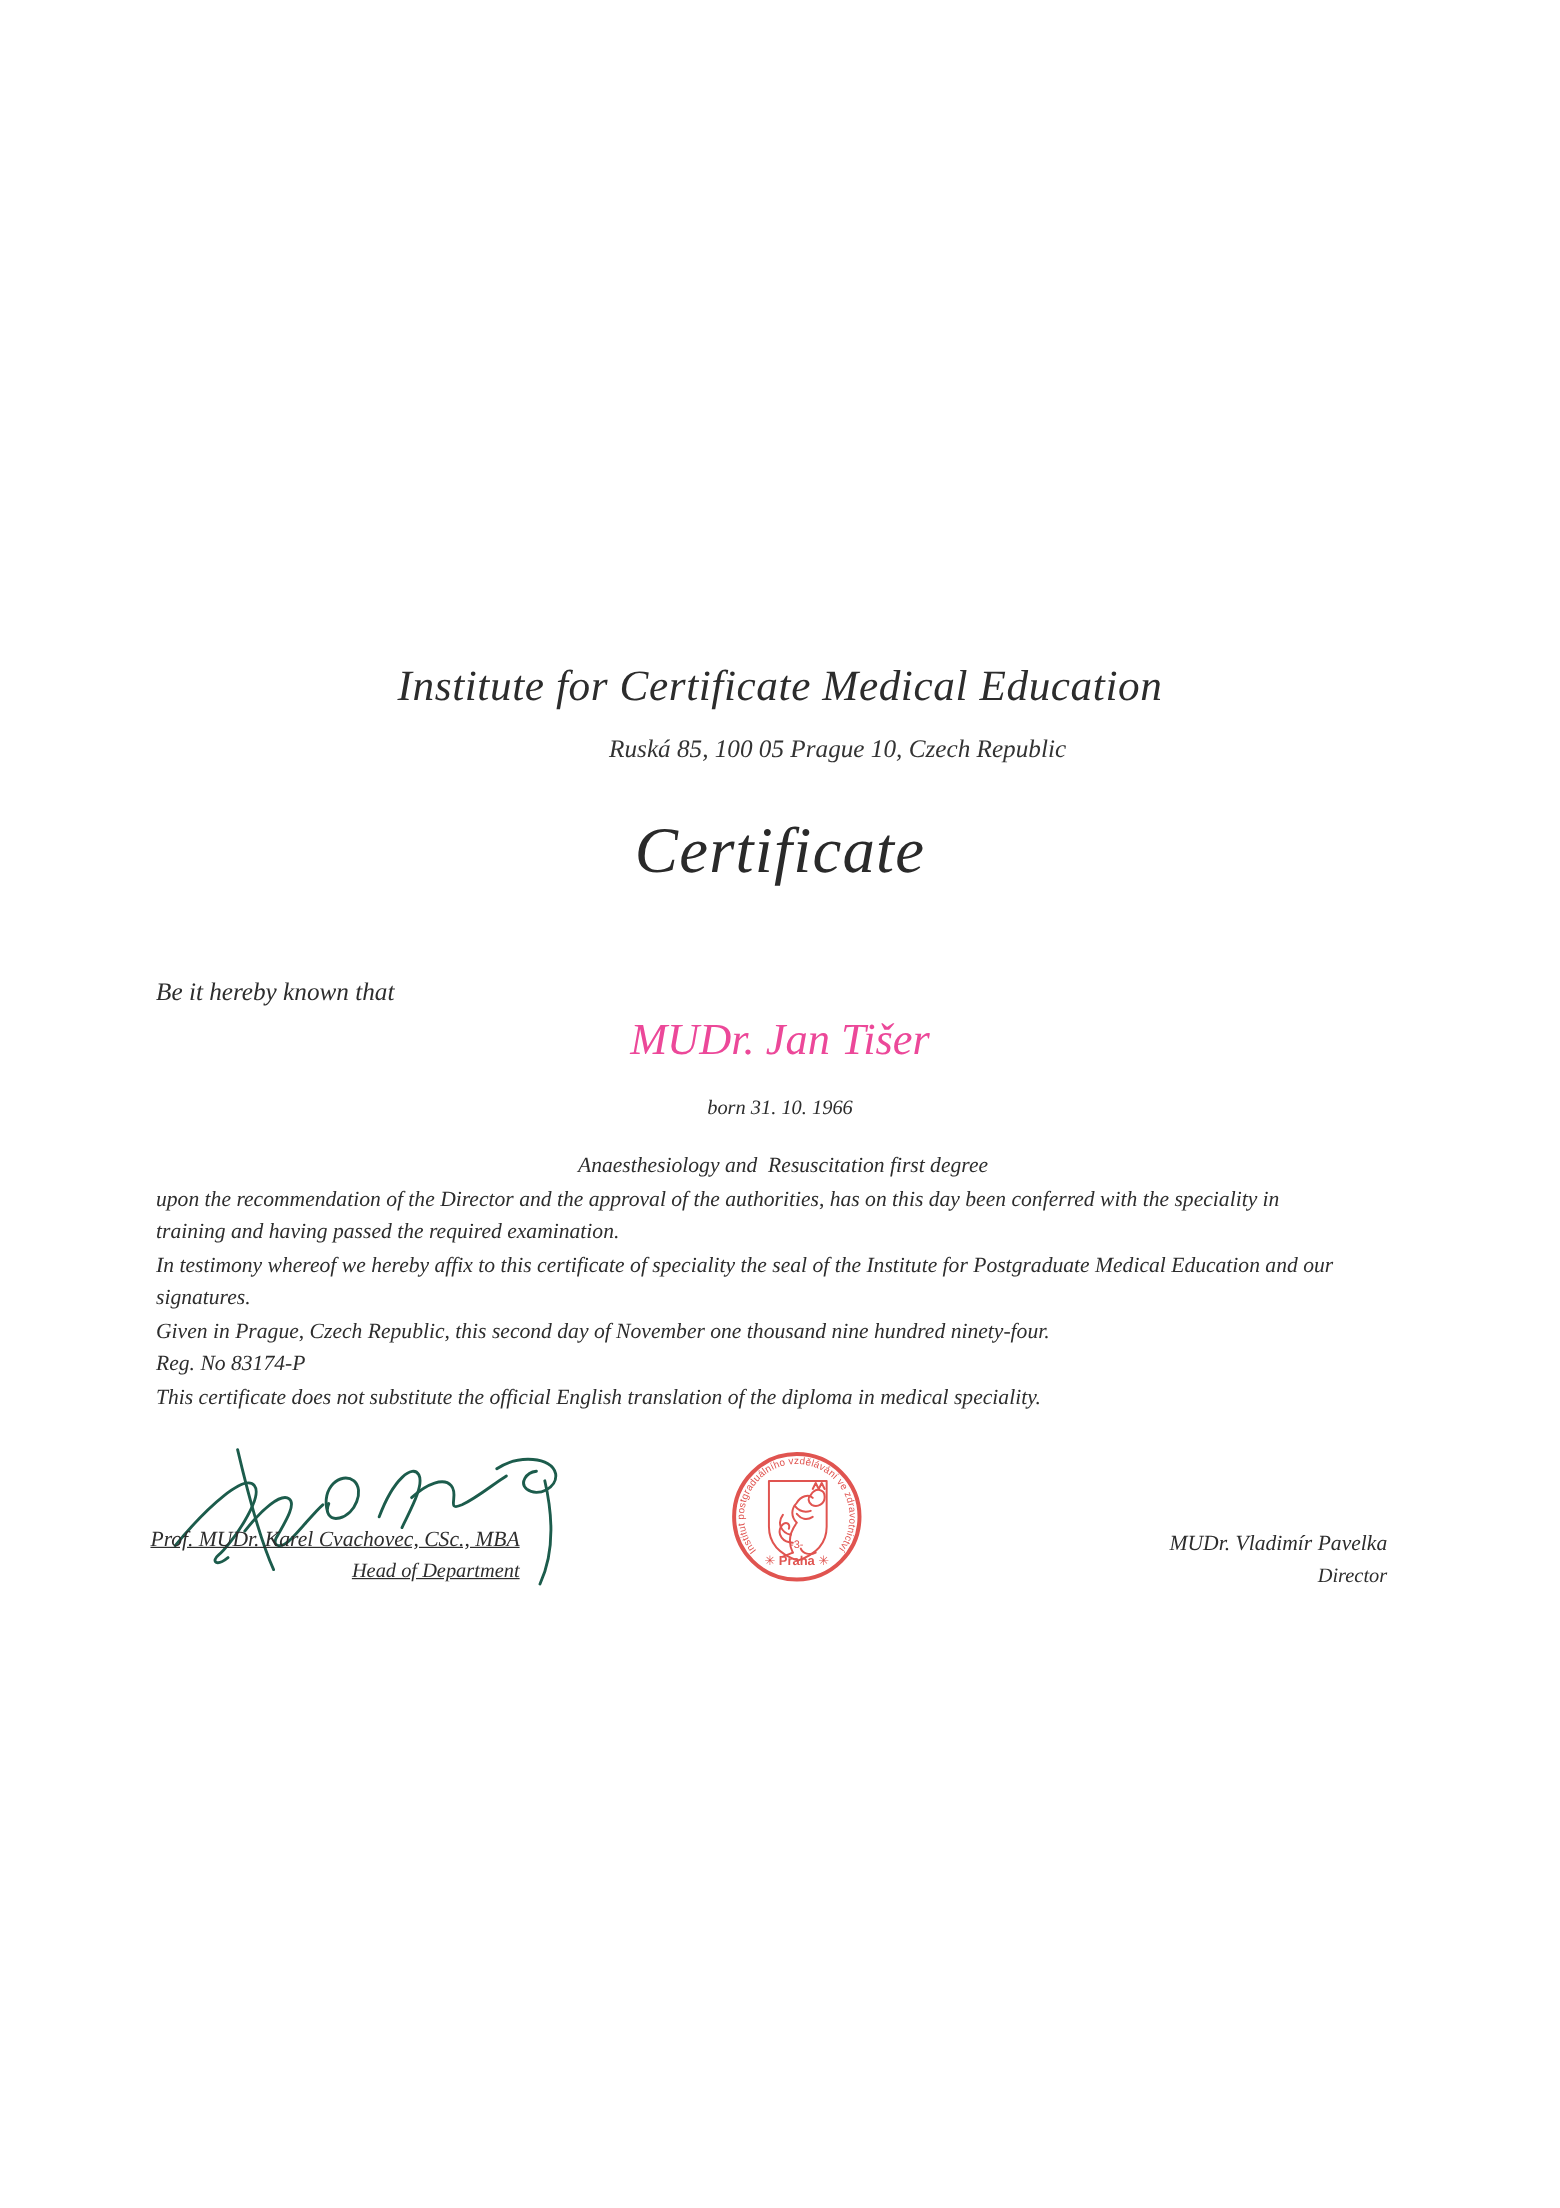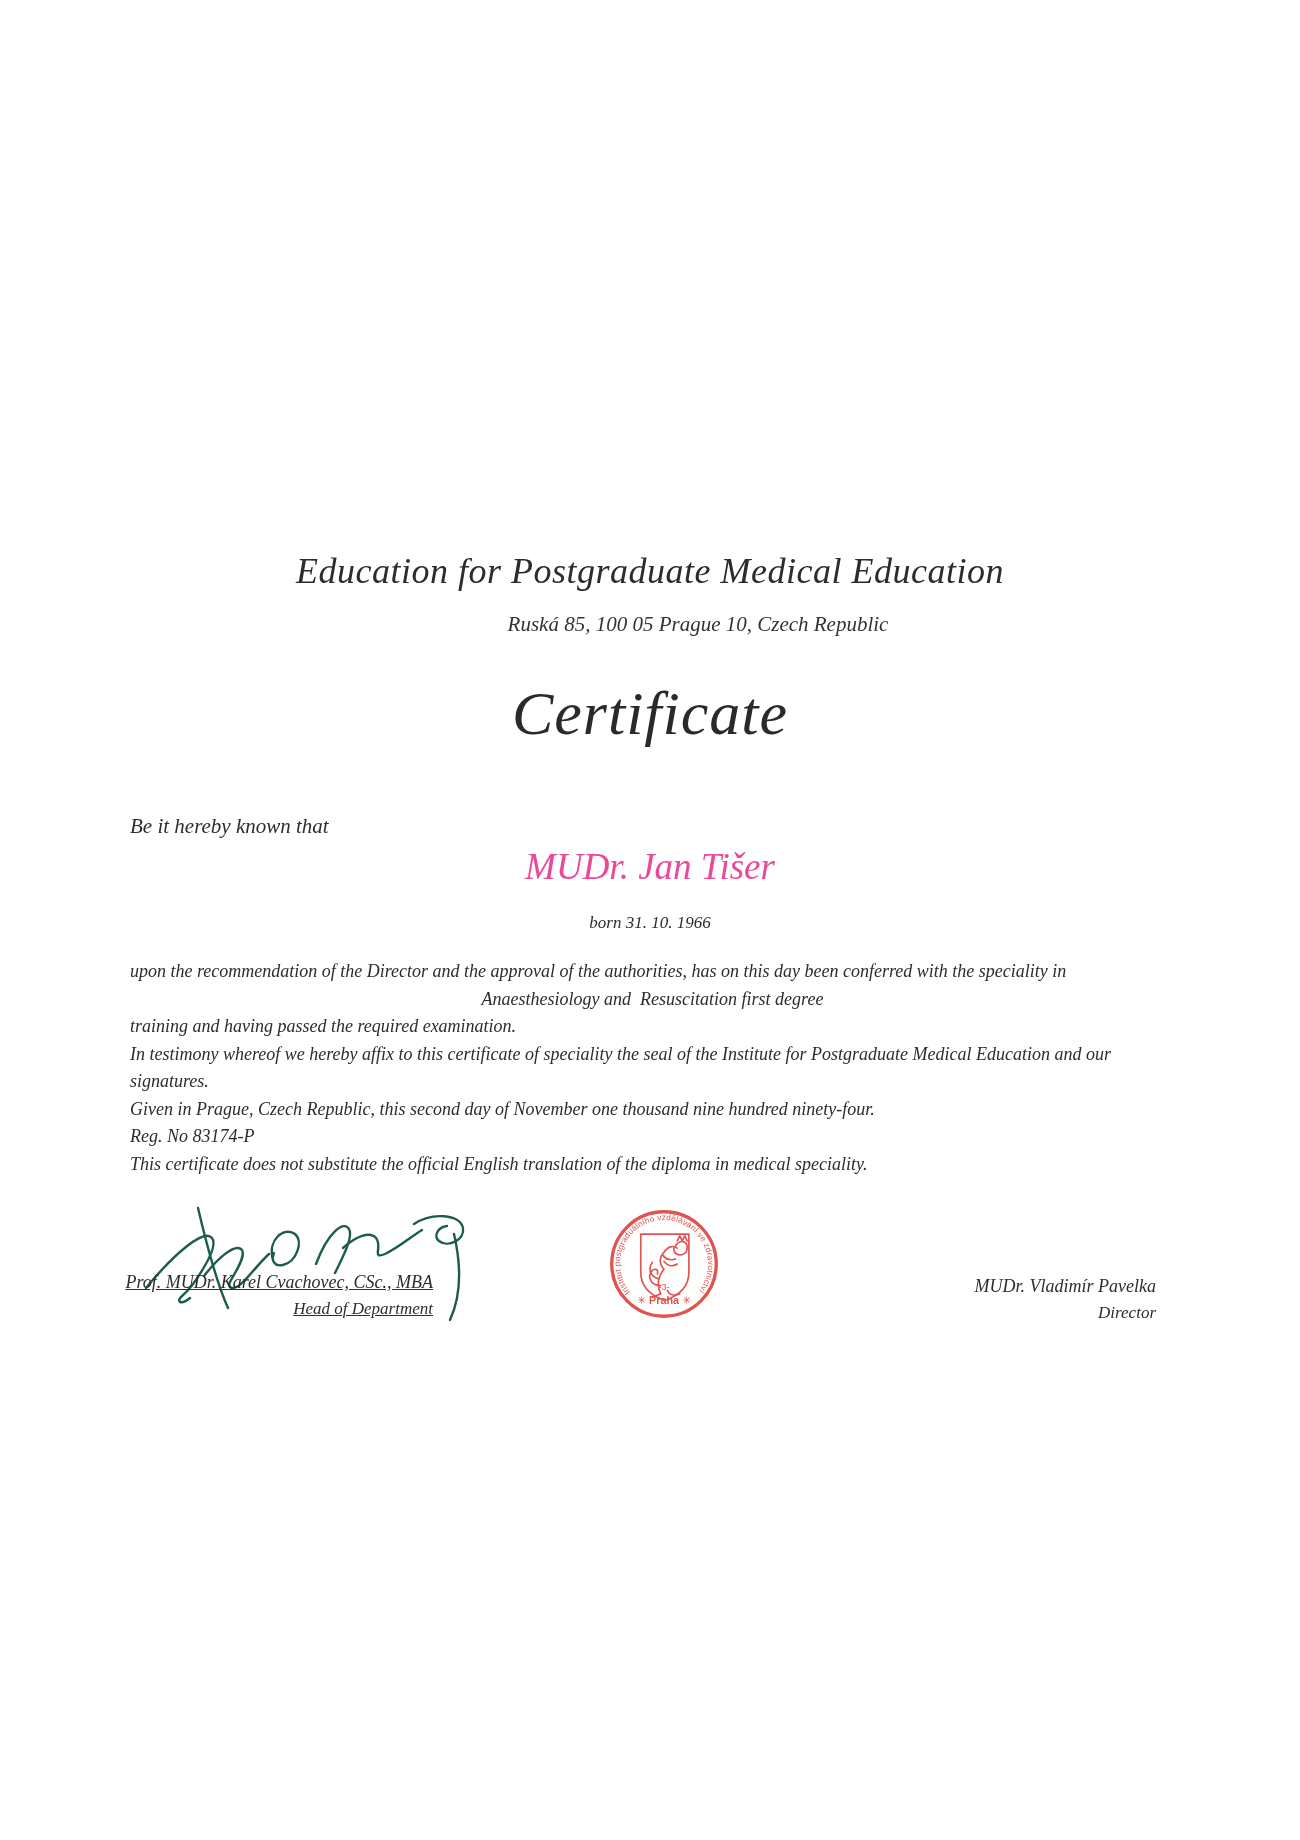--- a/index.html
+++ b/index.html
@@ -27,21 +27,21 @@
     color: #2c2c2c;
   }
   .institute-address {
     top: 612px;
     font-size: 21px;
     color: #333333;
     padding-left: 48px;
   }
   .cert-title {
     top: 678px;
-    font-size: 62px;
+    font-size: 54px;
     letter-spacing: 1px;
     color: #2a2a2a;
   }
   .intro-line {
     top: 814px;
     left: 130px;
     font-size: 21px;
   }
   .recipient-name {
     top: 845px;
@@ -103,35 +103,35 @@
   .seal-text {
     font-family: "Liberation Sans", "DejaVu Sans", sans-serif;
     fill: #e05450;
   }
 </style>
 </head>
 <body>
 
 <div class="page">
 
-  <div class="abs centered ital institute-name">Education for Postgraduate Medical Education</div>
+  <div class="abs centered ital institute-name">Institute for Certificate Medical Education</div>
 
   <div class="abs centered ital institute-address">Ruská 85, 100 05 Prague 10, Czech Republic</div>
 
   <div class="abs centered ital cert-title">Certificate</div>
 
   <div class="abs ital intro-line">Be it hereby known that</div>
 
   <div class="abs centered ital recipient-name">MUDr. Jan Tišer</div>
 
   <div class="abs centered ital born-line">born 31. 10. 1966</div>
 
   <div class="abs body-block">
+    <div class="body-line center">Anaesthesiology and  Resuscitation first degree</div>
     <div class="body-line">upon the recommendation of the Director and the approval of the authorities, has on this day been conferred with the speciality in</div>
-    <div class="body-line center">Anaesthesiology and  Resuscitation first degree</div>
     <div class="body-line">training and having passed the required examination.</div>
     <div class="body-line">In testimony whereof we hereby affix to this certificate of speciality the seal of the Institute for Postgraduate Medical Education and our</div>
     <div class="body-line">signatures.</div>
     <div class="body-line">Given in Prague, Czech Republic, this second day of November one thousand nine hundred ninety-four.</div>
     <div class="body-line">Reg. No 83174-P</div>
     <div class="body-line">This certificate does not substitute the official English translation of the diploma in medical speciality.</div>
   </div>
 
   <svg class="abs sig-svg" viewBox="0 0 350 138" fill="none" stroke="#1c5c4c" stroke-width="2.4" stroke-linecap="round">
     <path d="M 6 92 C 34 58 64 32 72 42 C 80 52 52 92 42 100 C 36 105 40 110 50 102"></path>

